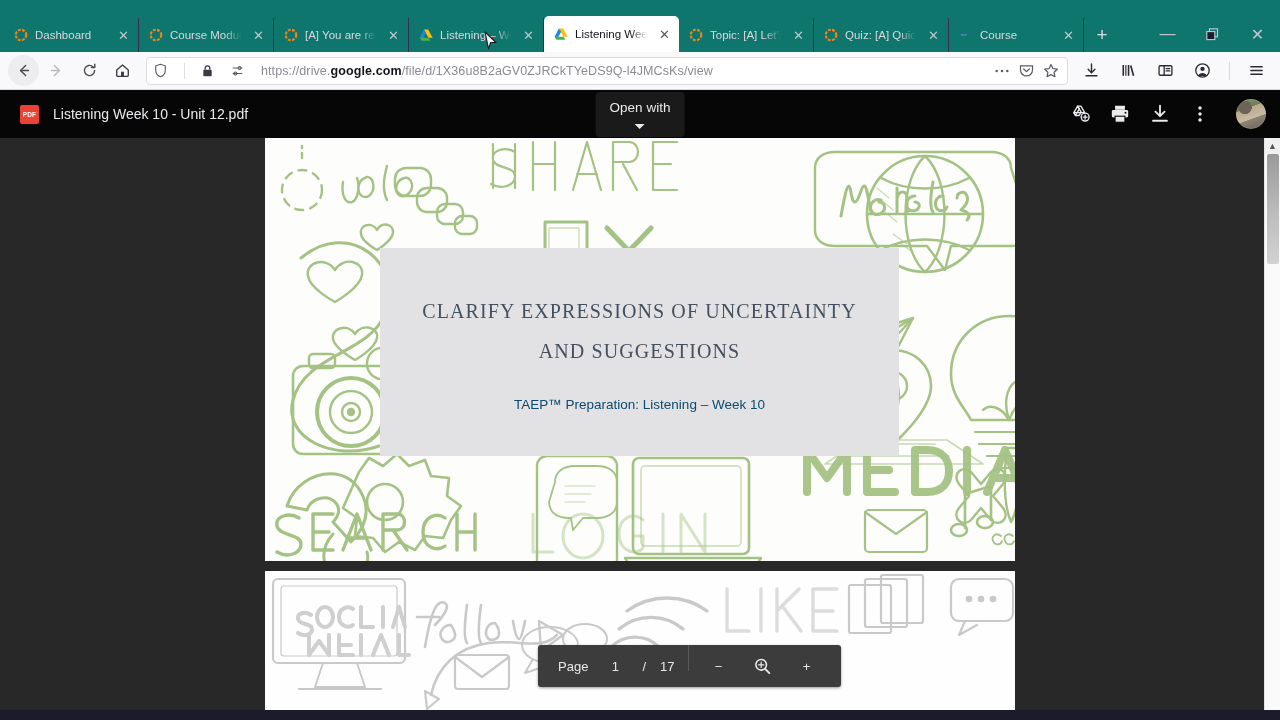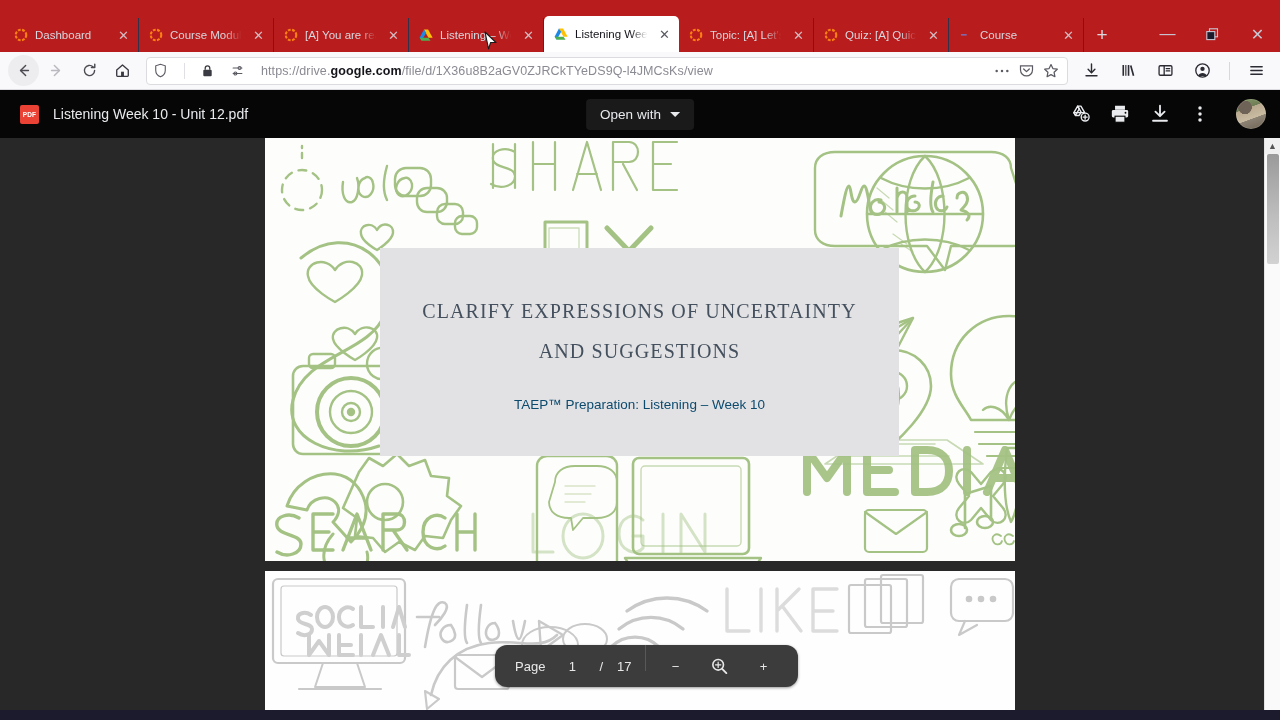--- a/index.html
+++ b/index.html
@@ -6,21 +6,21 @@
   html, body {
     width: 1280px; height: 720px;
     overflow: hidden;
     font-family: "Liberation Sans", sans-serif;
     background: #1c1b2e;
   }
 
   
   .tabstrip {
     height: 52px;
-    background: #b91c1c;
+    background: #0f766e;
     display: flex;
     align-items: flex-end;
     position: relative;
     padding-left: 4px;
   }
   .tab {
     height: 34px;
     width: 135px;
     display: flex;
     align-items: center;
@@ -157,20 +157,21 @@
     left: 50%;
     transform: translateX(-50%);
     background: #1a1a1a;
     color: #e8eaed;
     font-size: 13.5px;
     padding: 8px 14px;
     border-radius: 4px;
     display: flex;
     align-items: center;
     gap: 9px;
+    flex-direction: column;
   }
   .caret {
     width: 0; height: 0;
     border-left: 5px solid transparent;
     border-right: 5px solid transparent;
     border-top: 5px solid #e8eaed;
   }
   .hdricons {
     margin-left: auto;
     display: flex;
@@ -232,24 +233,24 @@
     margin-top: 26px;
     font-family: "Liberation Sans", sans-serif;
     font-size: 13.5px;
     color: #0c4a6e;
     text-align: center;
   }
 
   
   .pagetoolbar {
     position: absolute;
-    left: 495px; bottom: 23px;
+    left: 538px; bottom: 23px;
     height: 42px;
     background: #3c3c3c;
-    border-radius: 12px;
+    border-radius: 3px;
     display: flex;
     color: #e8e8e8;
     font-size: 13px;
     padding: 0 6px;
     box-shadow: 0 1px 3px rgba(0,0,0,.4);
     z-index: 5;
   }
   .pagetoolbar .grp { display:flex; align-items:center; gap:14px; padding: 0 14px; }
   .pagenum {
     width: 26px; text-align:center;

